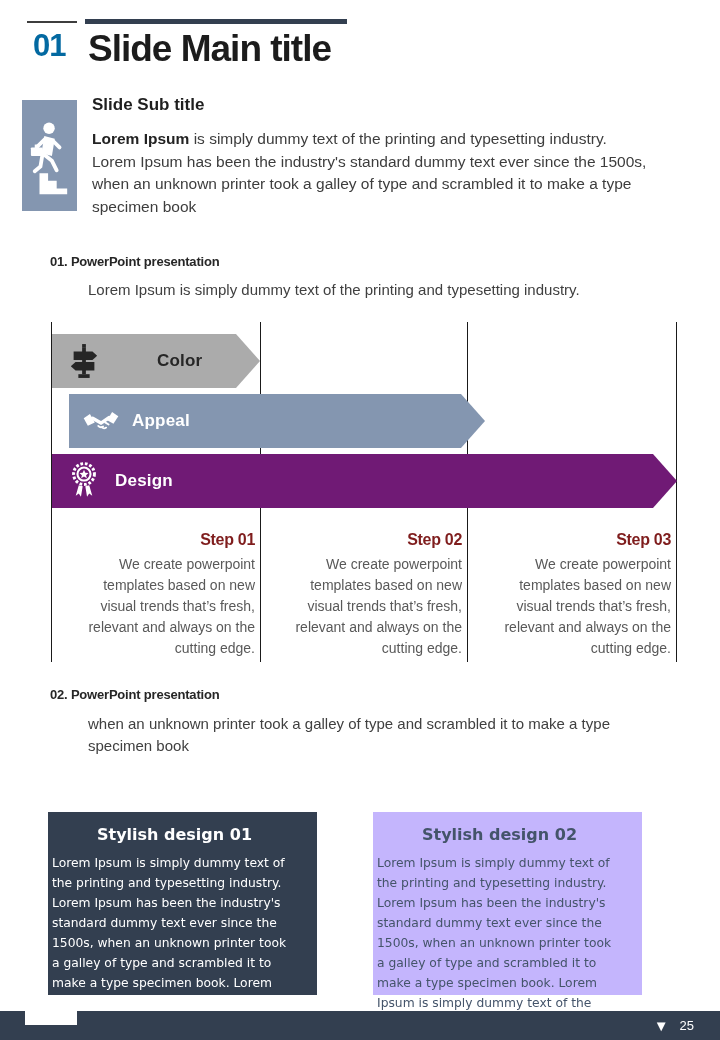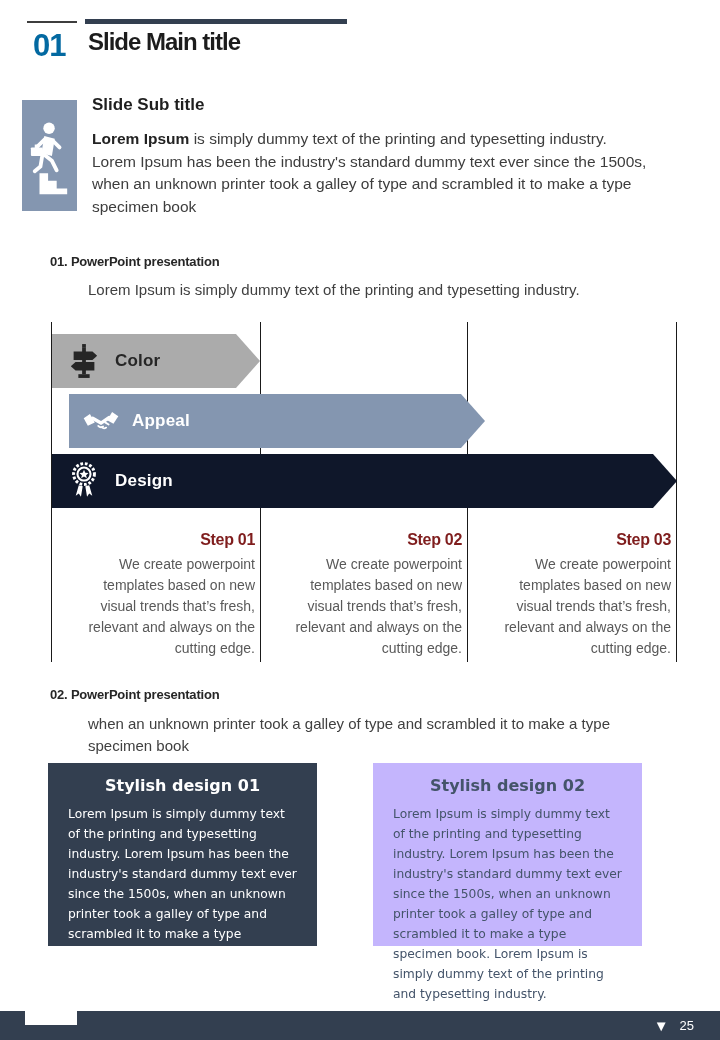--- a/index.html
+++ b/index.html
@@ -10,21 +10,21 @@
     position:relative;
     overflow:hidden;
     color:#262626;
   }
   .abs { position:absolute; }
 
   
   .line-thin  { left:27px; top:21px; width:50px; height:2px; background:#3d3d3d; }
   .line-thick { left:85px; top:19px; width:262px; height:5px; background:#333F50; }
   .hdr-number { left:33px; top:28px; font-size:31px; font-weight:bold; letter-spacing:-1px; color:#0369a1; }
-  .hdr-title  { left:88px; top:28px; font-size:24px; font-weight:bold; letter-spacing:-1px; color:#1c1c1c; }
+  .hdr-title  { left:88px; top:28px; font-size:37px; font-weight:bold; letter-spacing:-1px; color:#1c1c1c; }
 
   
   .icon-box { left:22px; top:100px; width:55px; height:111px; background:#8496B0;
               display:flex; align-items:center; justify-content:center; }
   .sub-title { left:92px; top:95px; font-size:17px; font-weight:bold; color:#1f1f1f; }
   .lead-para { left:92px; top:128px; width:560px; font-size:15.5px; line-height:22.5px; color:#3d3d3d; }
   .lead-para b { color:#232323; }
 
   
   .sec-head { font-size:13px; font-weight:bold; color:#262626; letter-spacing:-0.2px; }
@@ -33,35 +33,35 @@
   .s1-sub  { left:88px; top:279px; }
   .s2-head { left:50px; top:687px; }
   .s2-sub  { left:88px; top:713px; width:548px; }
 
   
   .vline { width:1px; background:#1a1a1a; top:322px; height:340px; }
   .vl1 { left:51px; } .vl2 { left:260px; } .vl3 { left:467px; } .vl4 { left:676px; }
 
   .arrow { left:52px; height:54px; display:flex; align-items:center;
            clip-path:polygon(0 0, calc(100% - 24px) 0, 100% 50%, calc(100% - 24px) 100%, 0 100%); }
-  .arrow-color  { top:334px; width:208px; background:#ABABAB; }
+  .arrow-color  { top:334px; width:208px; background:#ABABAB;gap:42px; }
   .arrow-appeal { top:394px; width:416px; background:#8496B0;margin-left:17px; }
-  .arrow-design { top:454px; width:625px; background:#0f172a; }
+  .arrow-design { top:454px; width:625px; background:#701a75; }
   .arrow .a-icon { margin-left:14px; width:36px; height:44px; display:flex; align-items:center; justify-content:center; flex:none; }
   .arrow .a-label { margin-left:13px; font-size:17px; font-weight:bold; letter-spacing:0.2px; }
   .arrow-color  .a-label { color:#262626; }
   .arrow-appeal .a-label, .arrow-design .a-label { color:#ffffff; }
 
   .step { top:531px; width:186px; text-align:right; }
   .step-1 { left:69px; } .step-2 { left:276px; } .step-3 { left:485px; }
   .step-title { font-size:16px; font-weight:bold; color:#7f1d1d; letter-spacing:-0.3px; margin-bottom:5px; }
   .step-body  { font-size:14px; color:#595959; line-height:21px; }
 
   
-  .sbox { top:763px; width:269px; height:183px; padding:13px 20px 0 20px; }
+  .sbox { top:812px; width:269px; height:183px; padding:13px 20px 0 4px; }
   .sbox-1 { left:48px;  background:#333F50; color:#ffffff; }
   .sbox-2 { left:373px; background:#c4b5fd; color:#44546A; }
   .sbox-title { text-align:center; font-size:16px; font-weight:bold; margin-bottom:9px;
                 font-family:"DejaVu Sans", sans-serif; }
   .sbox-body  { font-size:12.3px; line-height:20px; font-family:"DejaVu Sans", sans-serif; }
 
   
   .footer-bar { left:0; top:1011px; width:720px; height:29px; background:#333F50; }
   .footer-notch { left:25px; top:1011px; width:52px; height:14px; background:#ffffff; }
   .footer-nav { right:26px; top:1011px; height:29px; display:flex; align-items:center; gap:11px; }

